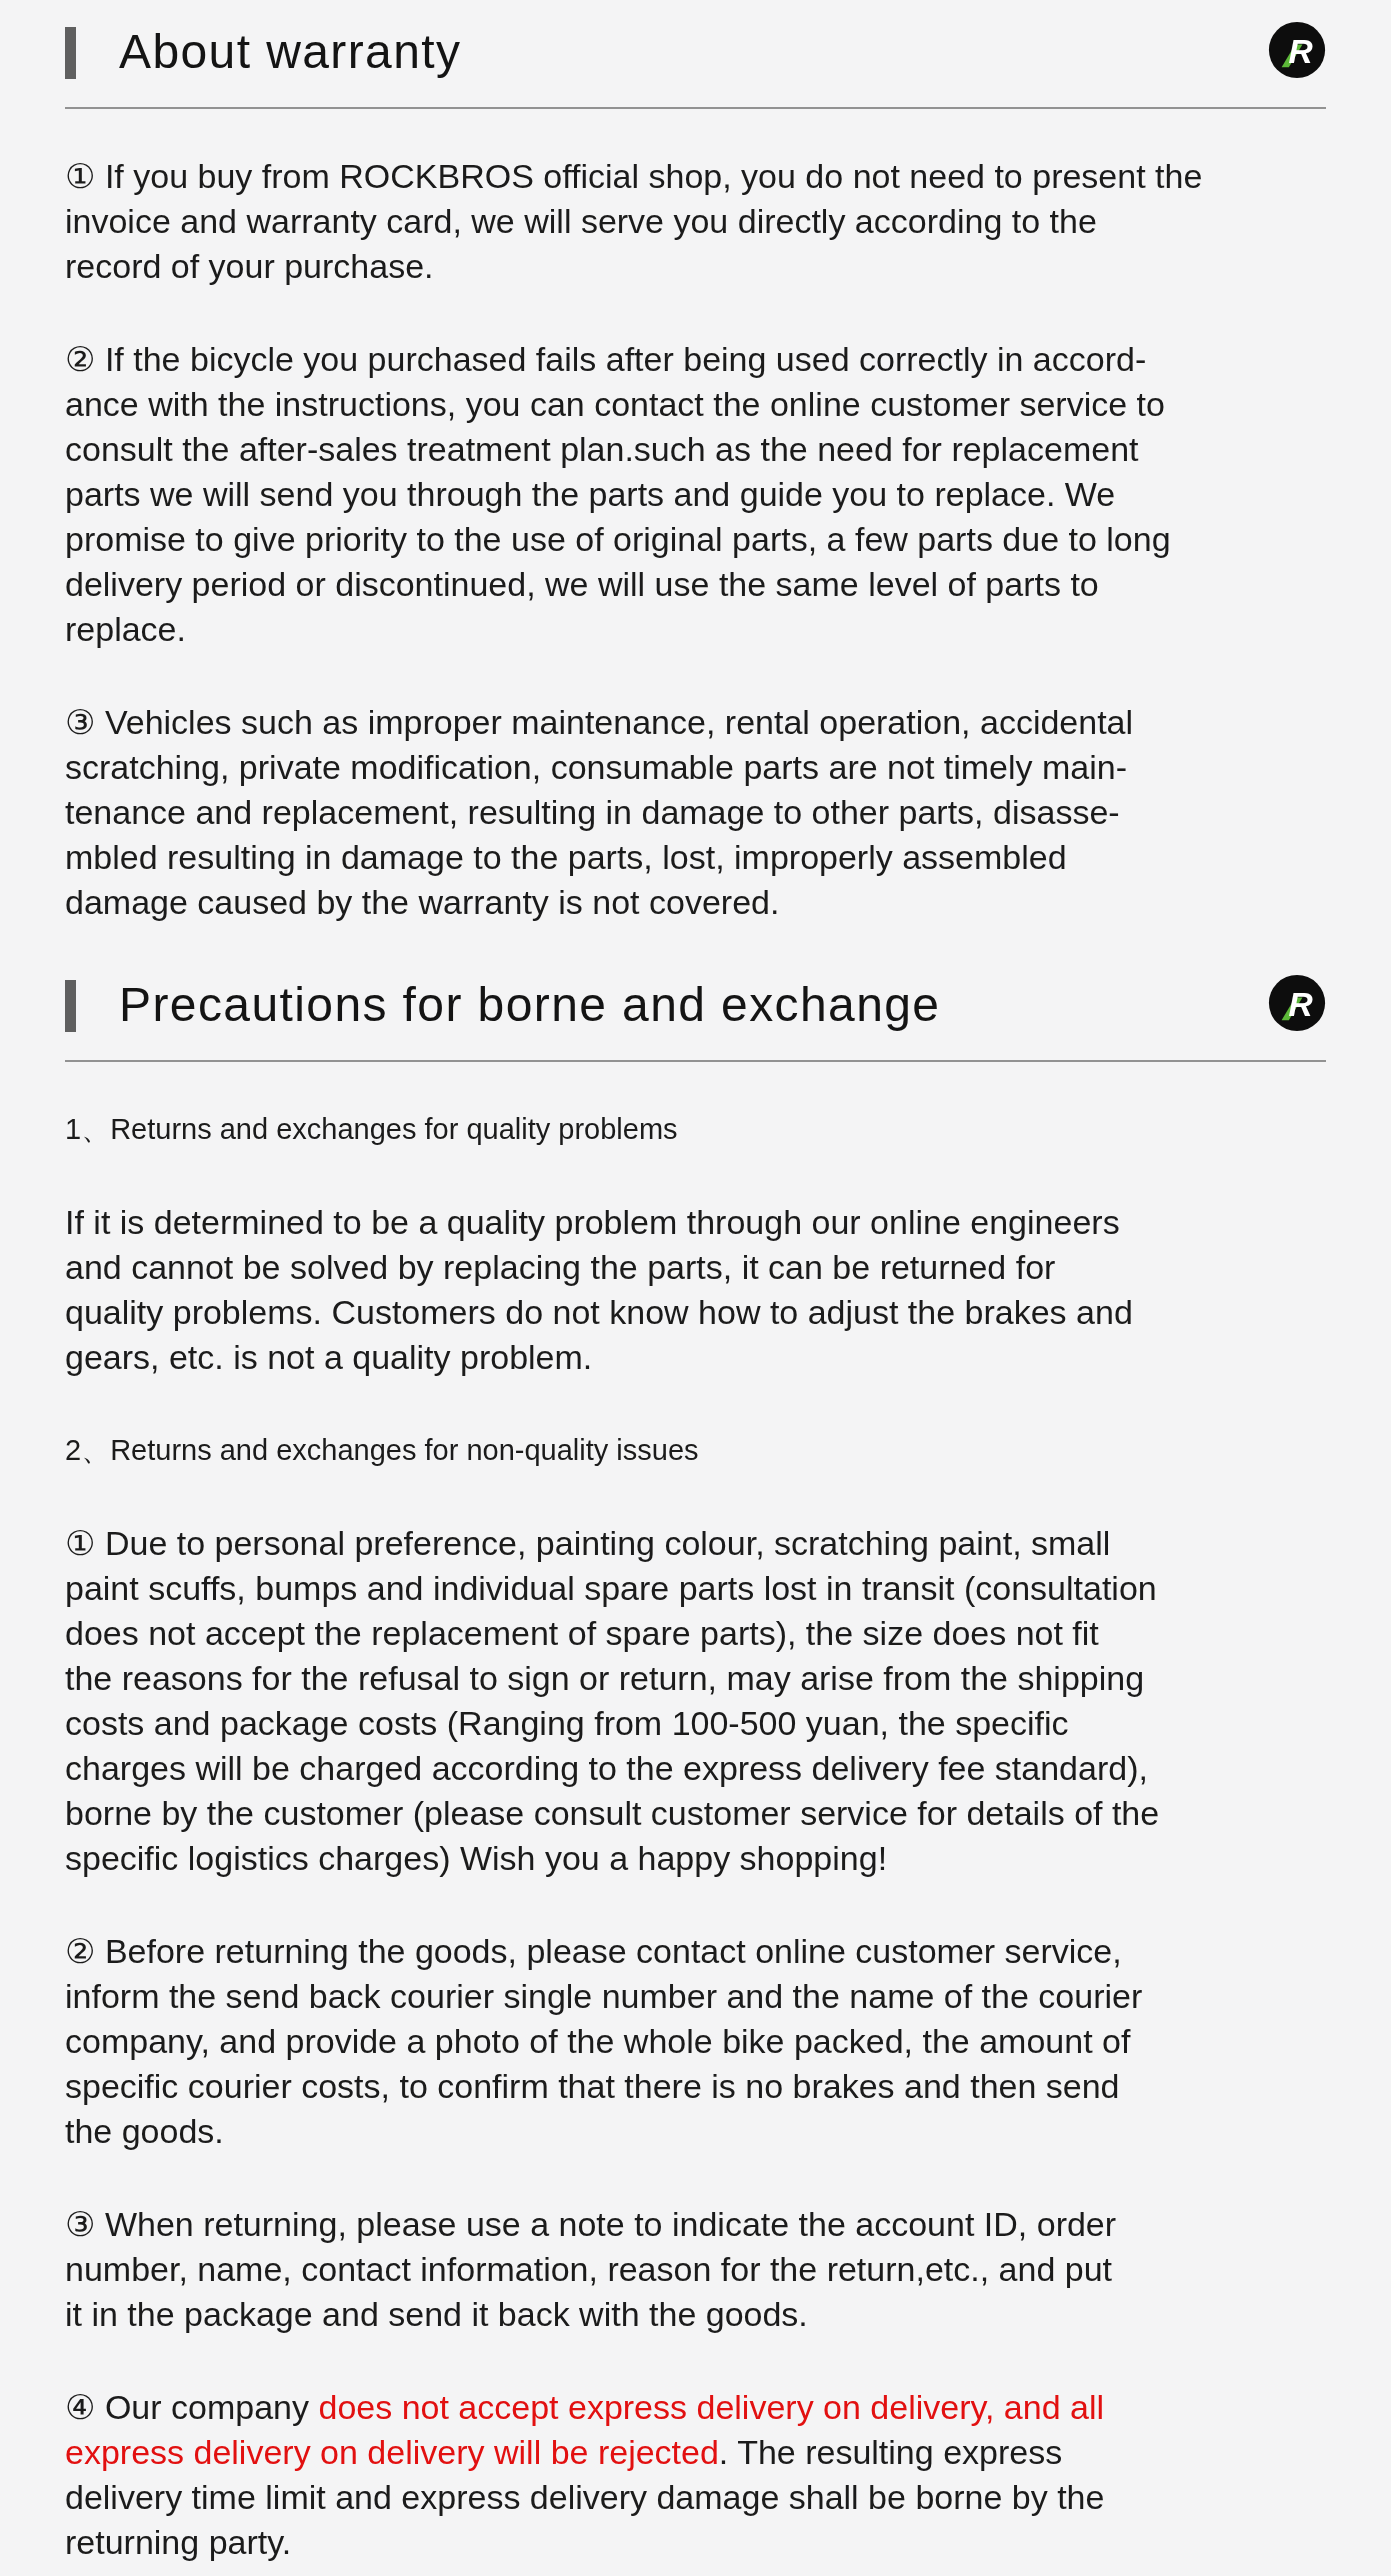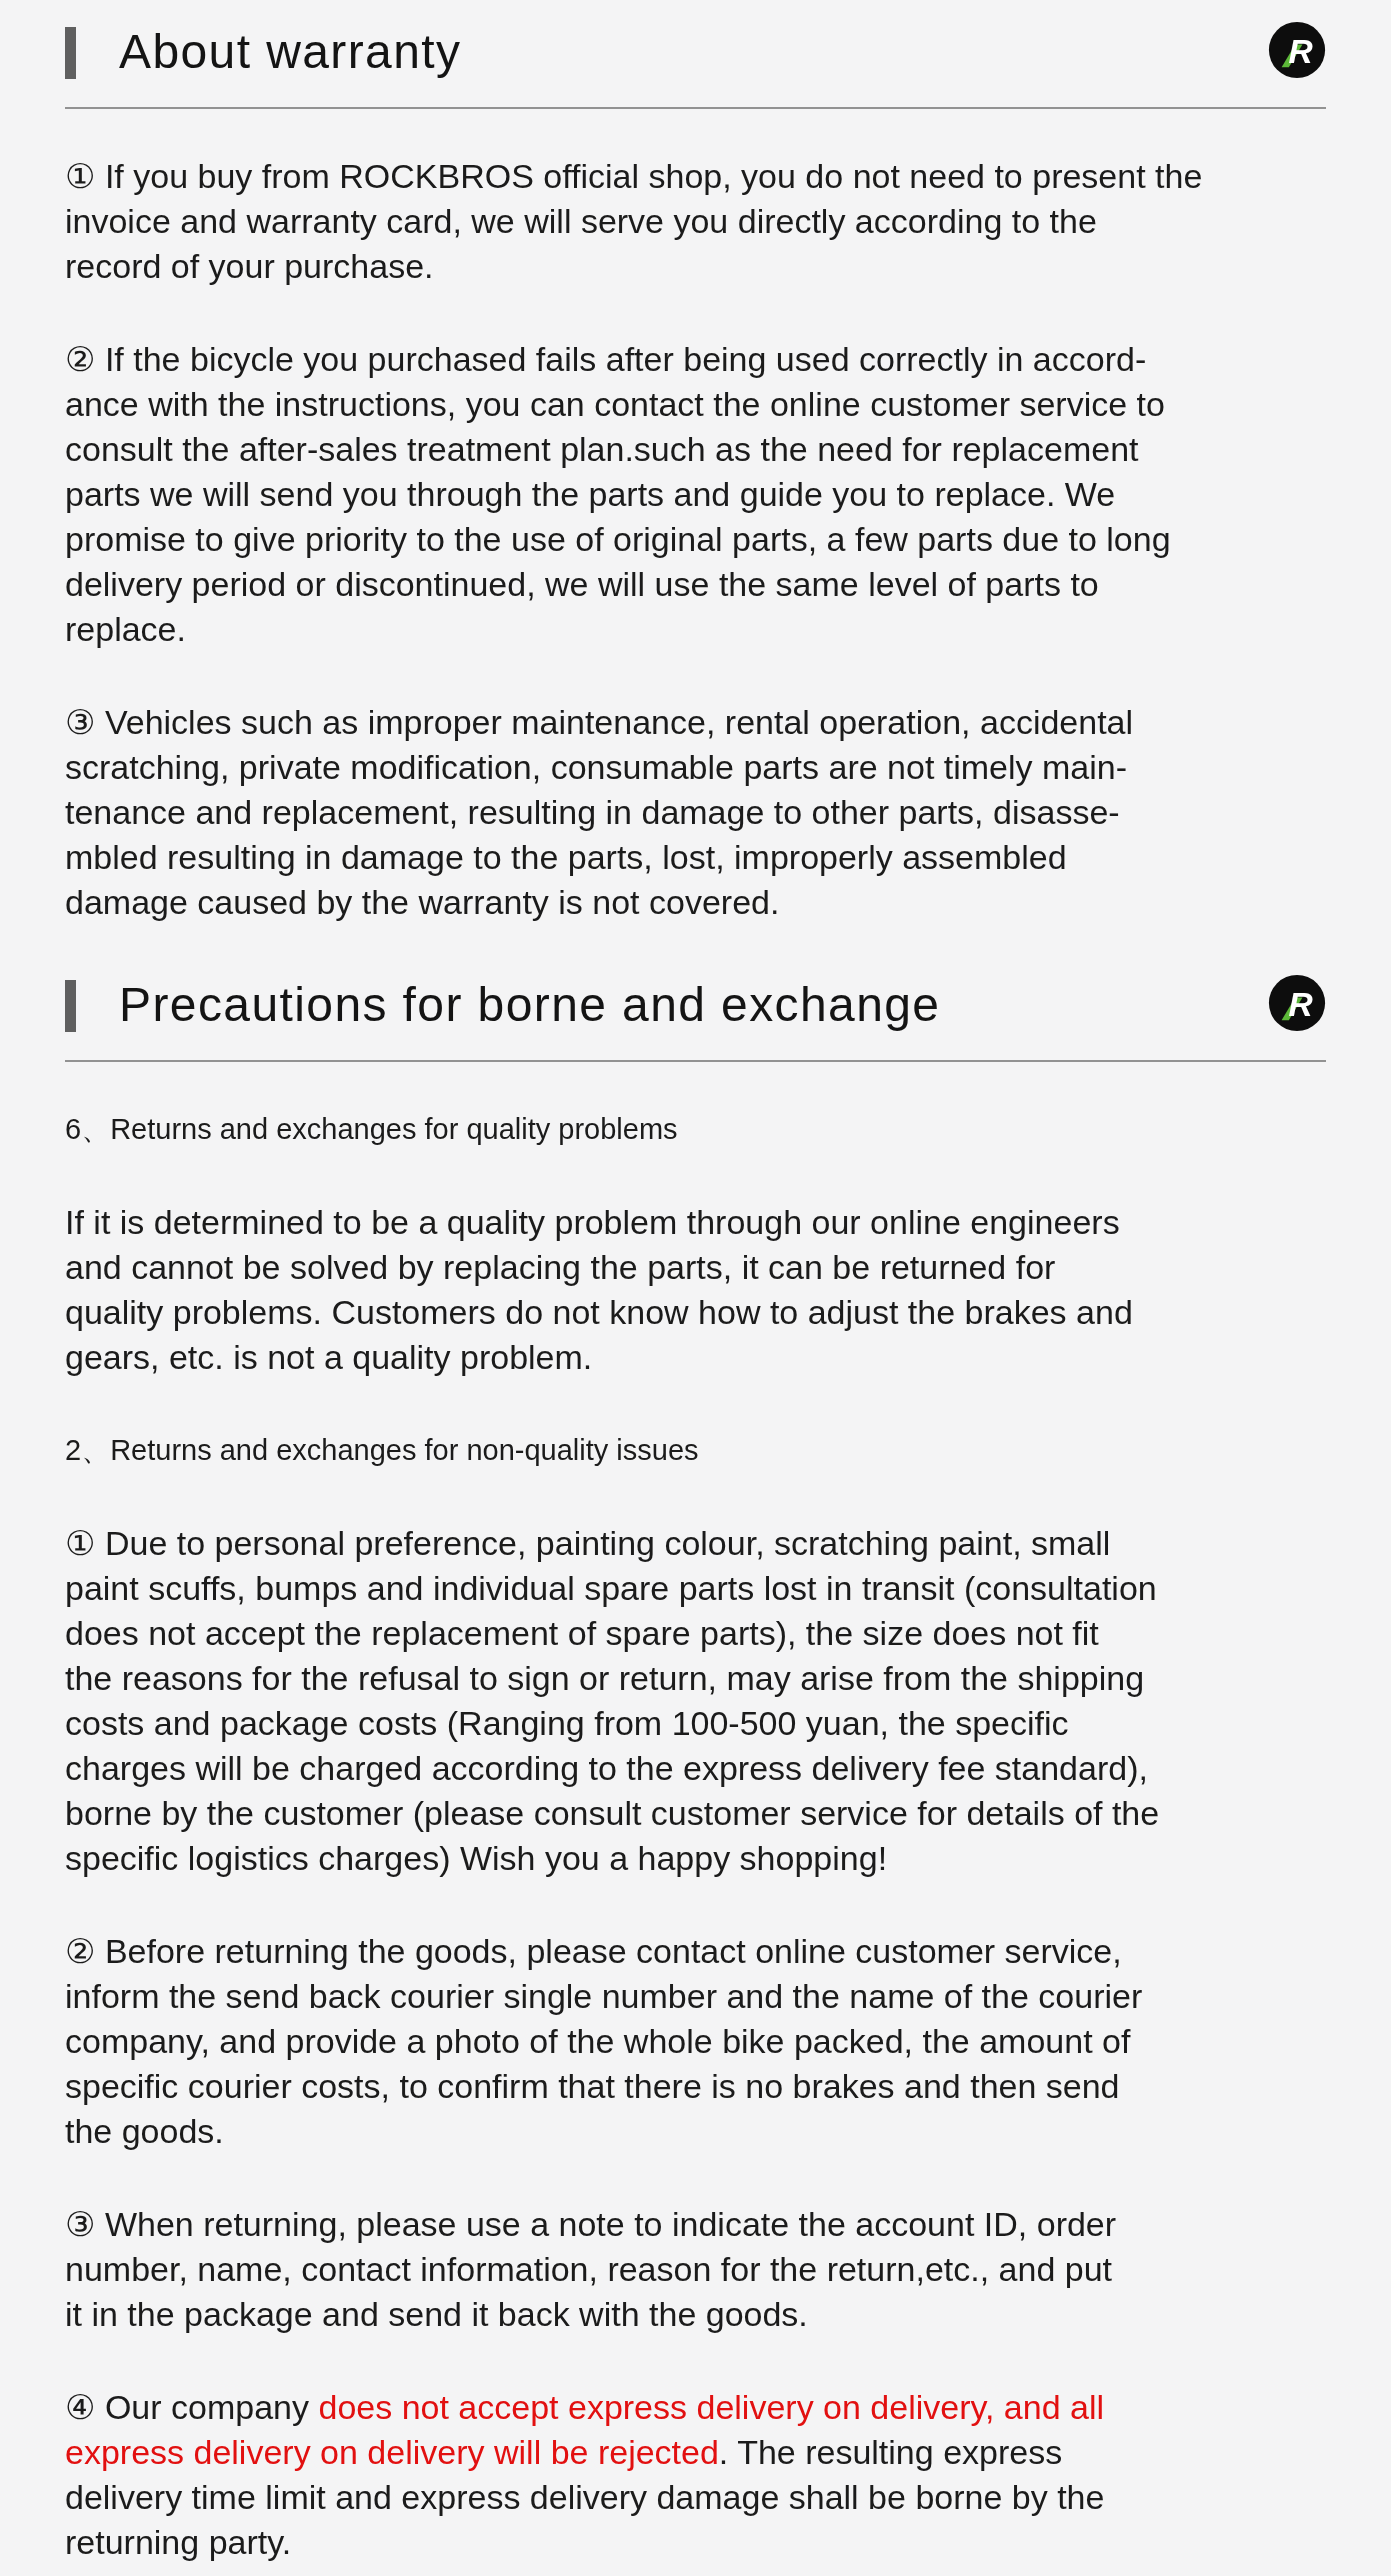--- a/index.html
+++ b/index.html
@@ -108,21 +108,21 @@
       <span class="logo-wrap">
         <svg viewBox="0 0 64 64" width="58" height="58">
           <circle cx="32" cy="32" r="31" fill="#0d0d0d"></circle>
           <polygon points="15,51 30,26 38,26 23,51" fill="#5cb838"></polygon>
           <text x="36" y="46" font-family="Liberation Sans, sans-serif" font-size="37" font-weight="bold" font-style="italic" fill="#ffffff" text-anchor="middle">R</text>
         </svg>
       </span>
     </div>
     <div class="divider"></div>
 
-    <h2 class="sub-heading">6、Returns and exchanges for quality problems</h2>
+    <h2 class="sub-heading">1、Returns and exchanges for quality problems</h2>
     <p class="para">If it is determined to be a quality problem through our online engineers
 and cannot be solved by replacing the parts, it can be returned for
 quality problems. Customers do not know how to adjust the brakes and
 gears, etc. is not a quality problem.</p>
 
     <h2 class="sub-heading">2、Returns and exchanges for non-quality issues</h2>
     <p class="para">① Due to personal preference, painting colour, scratching paint, small
 paint scuffs, bumps and individual spare parts lost in transit (consultation
 does not accept the replacement of spare parts), the size does not fit
 the reasons for the refusal to sign or return, may arise from the shipping

